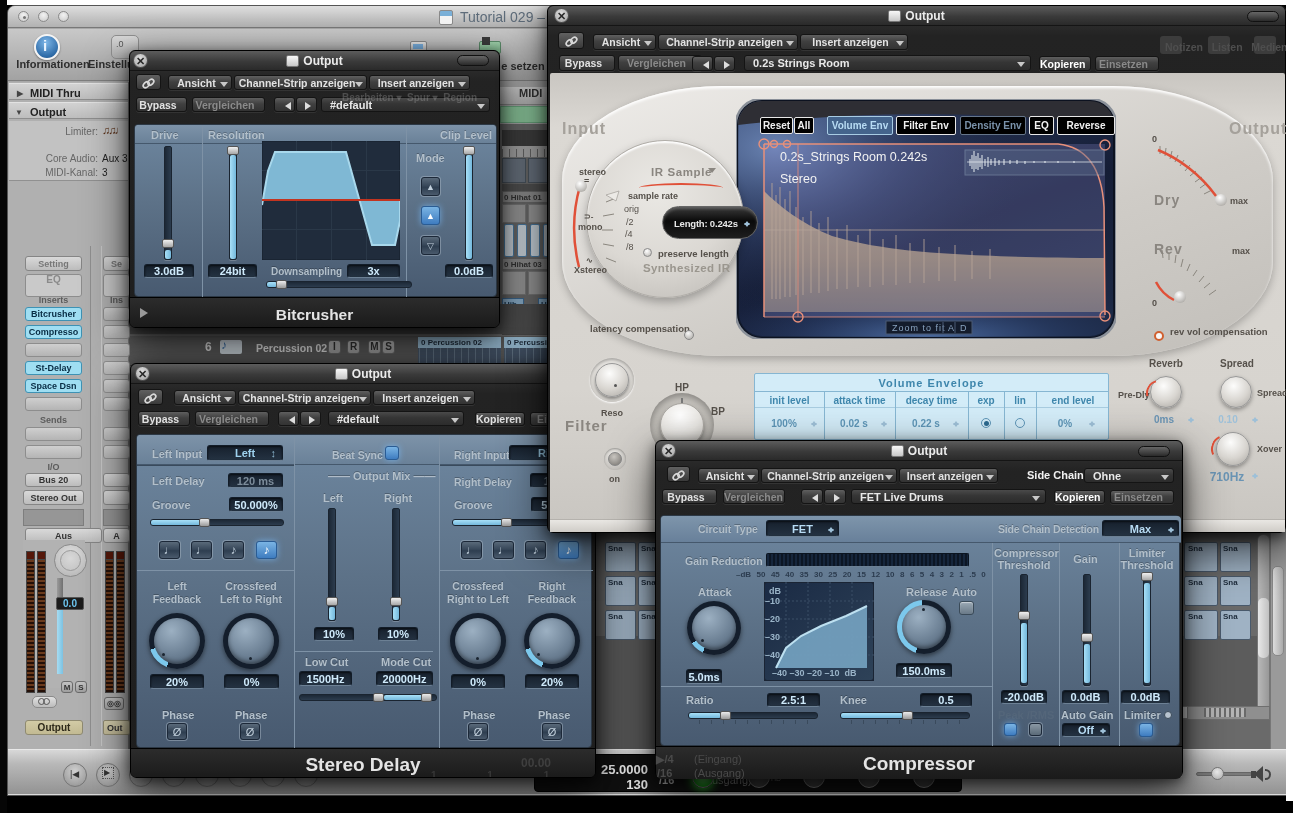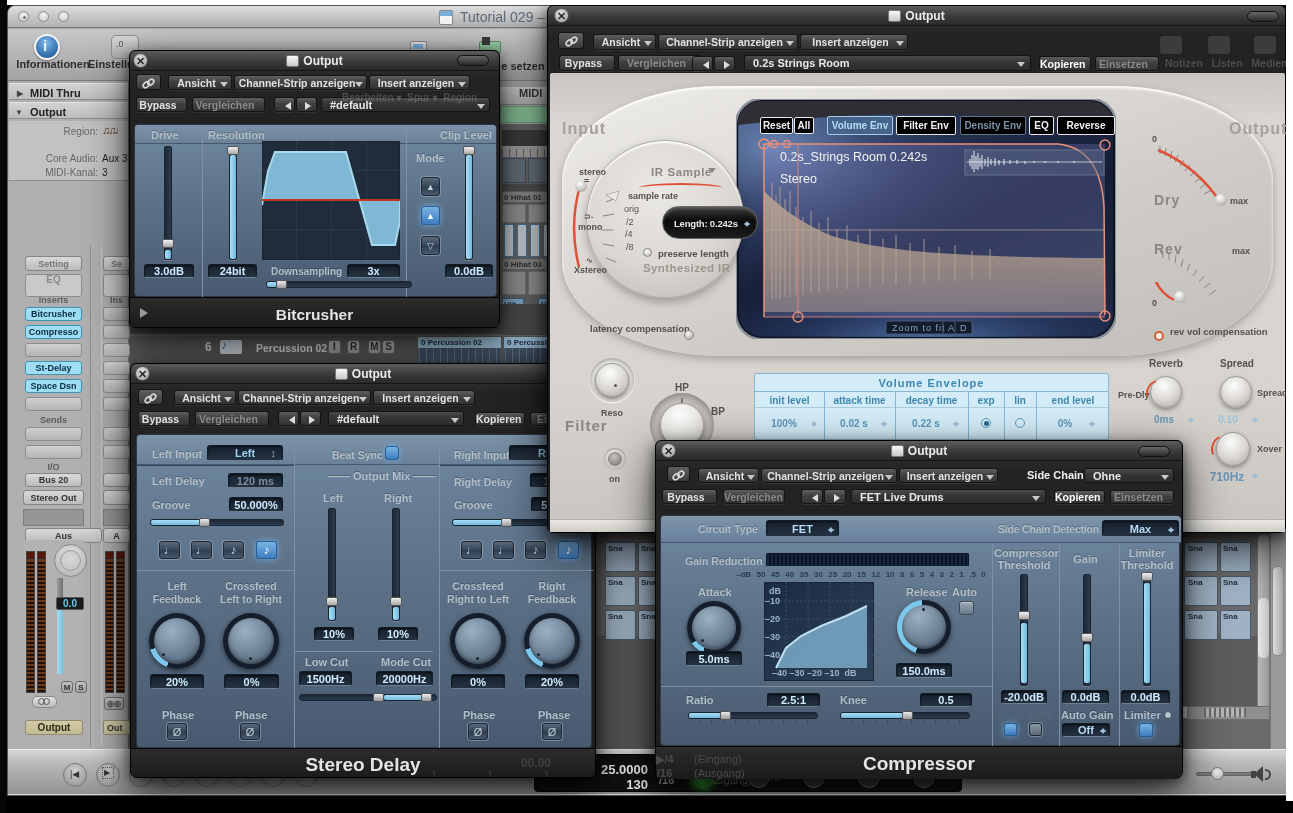--- a/index.html
+++ b/index.html
@@ -170,21 +170,21 @@
  <div class="a" style="left:0;top:76px;width:121px;height:667px;background:#b0b0b0;border-right:1px solid #7a7a7a"></div>
  <div class="a pbar" style="left:1px;top:77px;width:119px;height:17px">
         <span style="position:absolute;left:8px;top:2px;font-size:8px;color:#444">▶</span>
         <span style="position:absolute;left:21px;top:1px">MIDI Thru</span>
       </div>
  <div class="a pbar" style="left:1px;top:96px;width:119px;height:17px">
         <span style="position:absolute;left:6px;top:2px;font-size:8px;color:#444">▼</span>
         <span style="position:absolute;left:21px;top:1px">Output</span>
       </div>
  <div class="a" style="left:1px;top:115px;width:119px;height:60px;background:#c2c2c2;border-bottom:1px solid #909090"></div>
- <div class="a" style="left:0px;top:120px;width:90px;text-align:right;font-size:10px;color:#666">Region:</div>
+ <div class="a" style="left:0px;top:120px;width:90px;text-align:right;font-size:10px;color:#666">Limiter:</div>
  <div class="a" style="left:94px;top:118px;width:26px;height:14px;color:#5a2e14;font-size:11px;font-weight:700;letter-spacing:-2px">♫♫♩</div>
  <div class="a" style="left:0px;top:147px;width:90px;text-align:right;font-size:10px;color:#666">Core Audio:</div>
  <div class="a" style="left:94px;top:147px;font-size:10px;color:#222">Aux 3</div>
  <div class="a" style="left:0px;top:161px;width:90px;text-align:right;font-size:10px;color:#666">MIDI-Kanal:</div>
  <div class="a" style="left:94px;top:161px;font-size:10px;color:#222">3</div>
  <div class="a" style="left:82px;top:240px;width:1px;height:500px;background:#8e8e8e"></div>
  <div class="a" style="left:93px;top:240px;width:1px;height:500px;background:#c6c6c6"></div>
 
  <div class="a slotb" style="left:17px;top:250px;width:57px;height:15px;line-height:14px;color:#777">Setting</div>
  <div class="a slot" style="left:17px;top:268px;width:57px;height:23px;background:#c9c9c9"></div>
@@ -486,21 +486,21 @@
             <ellipse cx="5.2" cy="6.8" rx="3.4" ry="2.4" transform="rotate(-45 5.2 6.8)"></ellipse>
             <ellipse cx="9.8" cy="4.2" rx="3.4" ry="2.4" transform="rotate(-45 9.8 4.2)"></ellipse>
           </g>
         </svg></div>
  <div class="mbtn" style="left:45px;top:28px;width:63px;height:16px;line-height:15px">Ansicht<span class="car" style="right:3px;top:6px"></span></div>
  <div class="mbtn" style="left:110px;top:28px;width:140px;height:16px;line-height:15px">Channel-Strip anzeigen<span class="car" style="right:3px;top:6px"></span></div>
  <div class="mbtn" style="left:252px;top:28px;width:108px;height:16px;line-height:15px">Insert anzeigen<span class="car" style="right:3px;top:6px"></span></div>
  <div style="position:absolute;left:612px;top:30px;width:22px;height:18px;background:#3c3c3c;border-radius:3px"></div>
  <div style="position:absolute;left:660px;top:30px;width:22px;height:18px;background:#3c3c3c;border-radius:3px"></div>
  <div style="position:absolute;left:706px;top:30px;width:22px;height:18px;background:#3c3c3c;border-radius:3px"></div>
- <div style="position:absolute;left:617px;top:51px;color:#4e4e4e;font-size:10.5px;font-weight:700">Notizen&nbsp;&nbsp;&nbsp;Listen&nbsp;&nbsp;&nbsp;Medien</div>
+ <div style="position:absolute;left:617px;top:35px;color:#4e4e4e;font-size:10.5px;font-weight:700">Notizen&nbsp;&nbsp;&nbsp;Listen&nbsp;&nbsp;&nbsp;Medien</div>
  <div class="mbtn" style="left:11px;top:49px;width:56px;height:16px;line-height:15px">Bypass</div>
  <div class="mbtn mgr" style="left:70px;top:49px;width:84px;height:16px;line-height:15px">Vergleichen</div>
  <div class="mbtn" style="left:144px;top:50px;width:21px;height:15px">
         <span style="position:absolute;left:6px;top:4px;width:0;height:0;border:4px solid transparent;border-right:6px solid #ddd"></span>
       </div>
  <div class="mbtn" style="left:166px;top:50px;width:21px;height:15px">
         <span style="position:absolute;left:9px;top:4px;width:0;height:0;border:4px solid transparent;border-left:6px solid #ddd"></span>
       </div>
  <div class="dd" style="left:196px;top:49px;width:287px;height:16px;line-height:15px">0.2s Strings Room<span class="car" style="right:5px;top:6px"></span></div>
  <div class="mbtn" style="left:491px;top:50px;width:52px;height:15px;line-height:14px;color:#fff">Kopieren</div>
@@ -836,21 +836,21 @@
         <span>2</span>
         <span>1</span>
         <span>.5</span>
         <span>0</span>
       </div>
  <div class="blab" style="left:42px;top:145px">Attack</div>
  <div class="kn" style="left:31px;top:160px;width:54px;height:54px;background:conic-gradient(from 0deg,#141e2c 0 205deg,#7cc8ec 205deg 235deg,#141e2c 235deg 360deg);box-shadow:0 2px 5px rgba(0,0,0,.5)">
         <div class="kcap"></div>
         <div class="kdot" style="left:14px;top:38px"></div>
       </div>
- <div class="vb" style="left:30px;top:210px;width:56px;height:15px;line-height:14px">5.0ms</div>
+ <div class="vb" style="left:30px;top:228px;width:36px;height:15px;line-height:14px">5.0ms</div>
  <svg style="position:absolute;left:108px;top:141px" width="110" height="99" viewBox="0 0 110 99">
   <defs>
           <linearGradient id="cg" x1="0" y1="0" x2="1" y2="1">
             <stop offset="0" stop-color="#1a2a44"></stop>
             <stop offset="1" stop-color="#2e4258"></stop>
           </linearGradient>
         </defs>
   <rect x="0" y="0" width="110" height="99" rx="3" fill="url(#cg)" stroke="#1a2434" stroke-width="2"></rect>
   <g stroke="#3a4e66" stroke-width="1" stroke-dasharray="2,2">
    <line x1="0" y1="19" x2="110" y2="19"></line>

